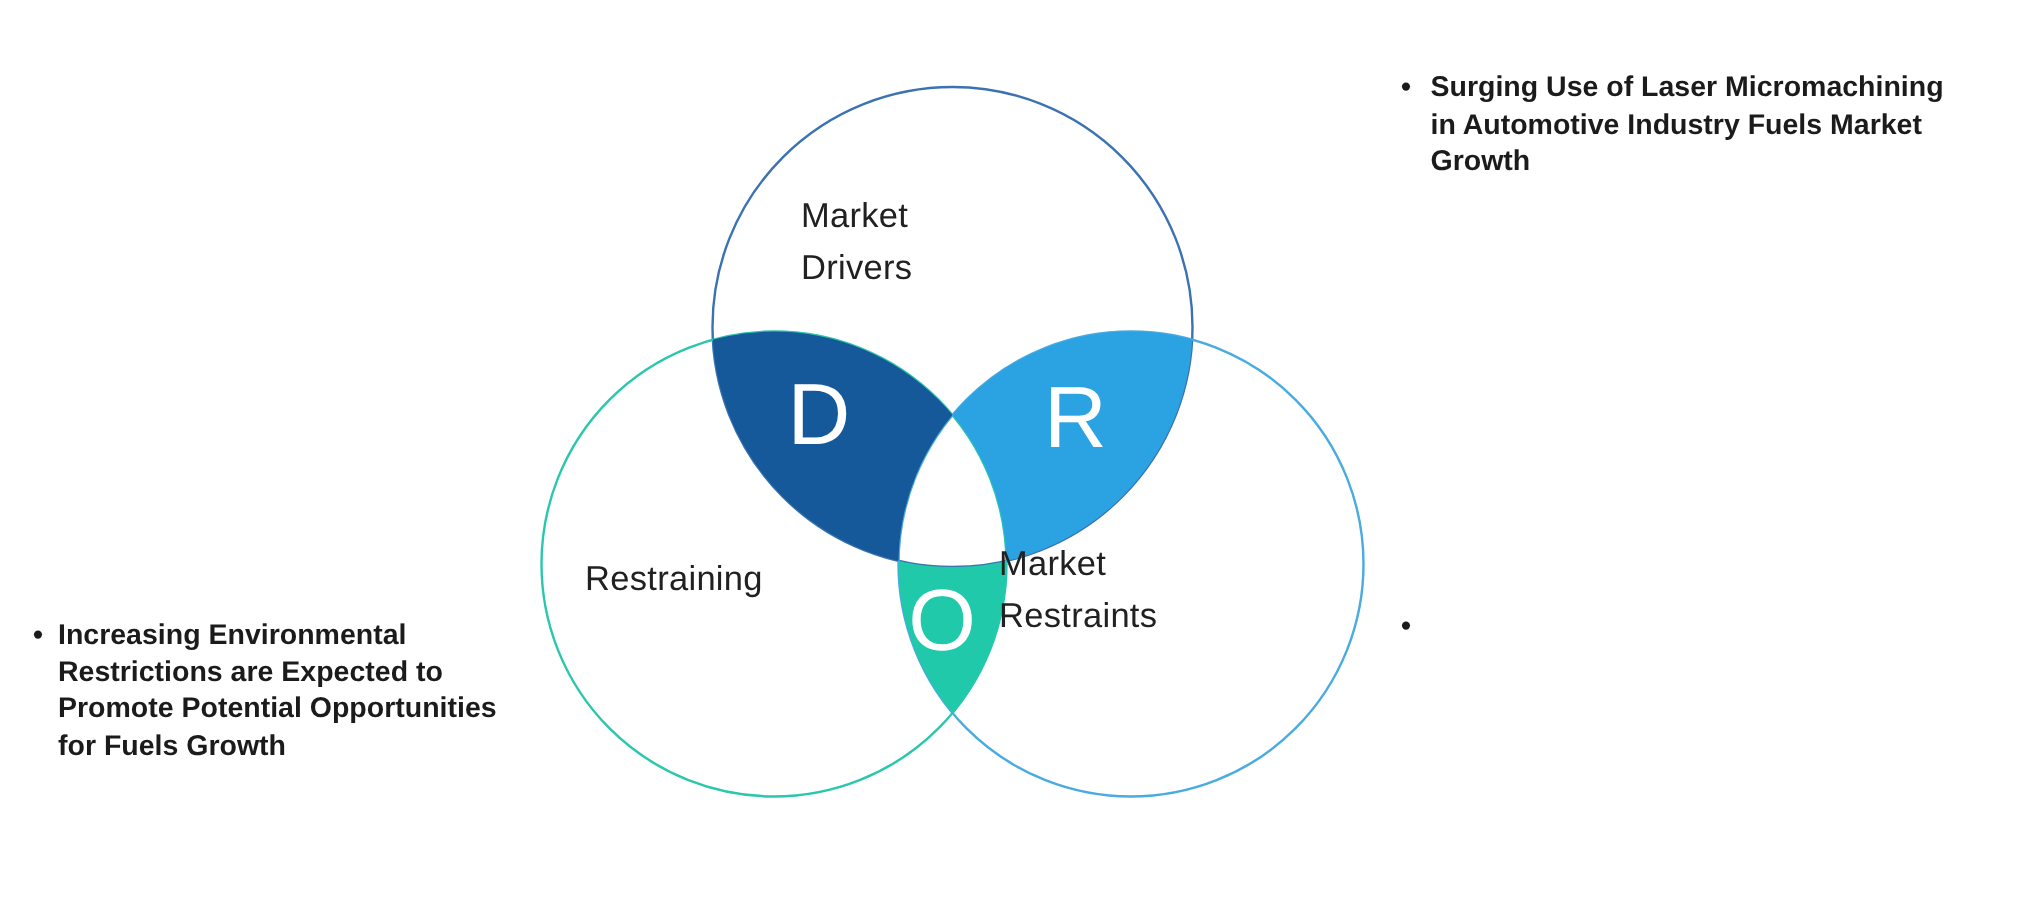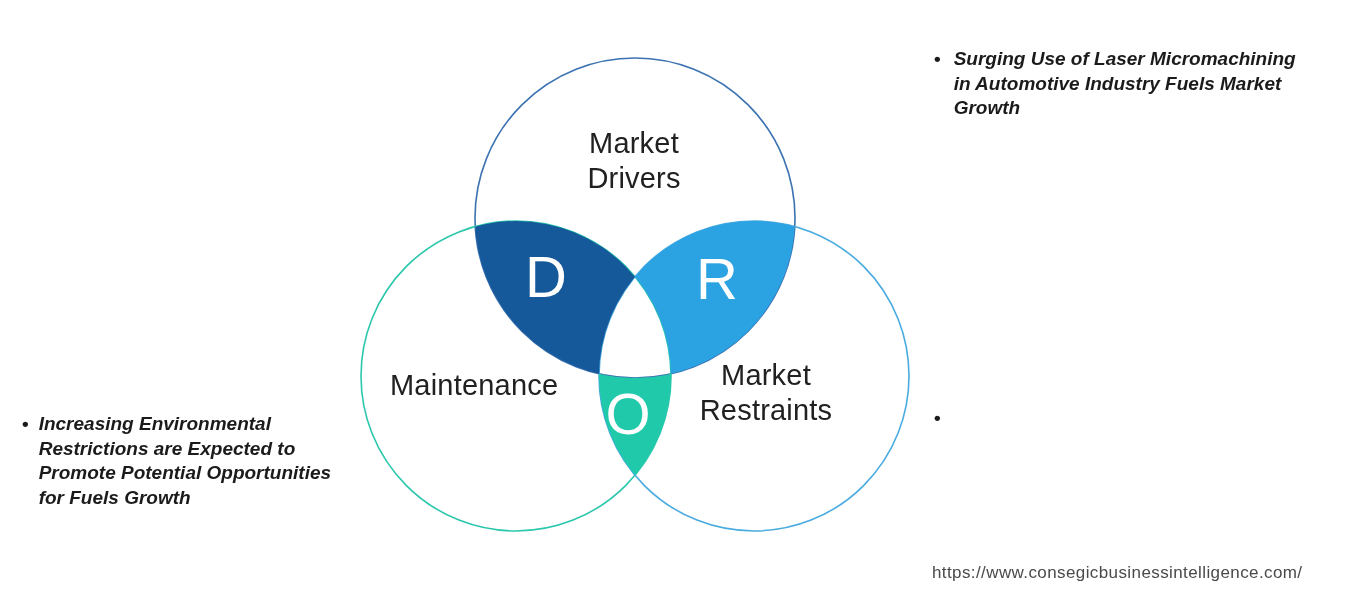--- a/index.html
+++ b/index.html
@@ -2,34 +2,34 @@
 <html><head>
 <meta charset="utf-8">
 <style>
   html,body { margin:0; padding:0; background:#ffffff; }
   .canvas {
     position:relative; width:1356px; height:600px; background:#ffffff;
     font-family:"Liberation Sans", sans-serif; overflow:hidden;
   }
   .venn { position:absolute; left:0; top:0; width:1356px; height:600px; }
   .vlabel {
-    position:absolute; color:#212121; font-size:29px; line-height:35px;
-    text-align:center; white-space:pre-line; letter-spacing:0.2px;
+    position:absolute; color:#212121; font-size:23px; line-height:35px;
+    text-align:left; white-space:pre-line; letter-spacing:0.2px;
   }
   .letter {
     position:absolute; width:74px; height:64px; display:flex;
     align-items:center; justify-content:center;
     color:#ffffff; font-size:58px; font-weight:400;
   }
   .bullet {
     position:absolute; display:flex; align-items:flex-start;
     color:#1b1b1b; font-size:19px; line-height:24.5px; font-weight:600;
   }
   .bullet .dot { flex:0 0 auto; }
-  .bullet .btext { white-space:pre-line;font-style:italic; }
+  .bullet .btext { white-space:pre-line; }
   .bullet-left .dot { margin-right:10px; }
   .bullet-right .dot { margin-right:13px; }
   .url-text {
     position:absolute; left:932px; top:563px; color:#4a4a4a;
     font-size:17px; letter-spacing:0.4px; font-weight:400;
   }
 </style>
 </head>
 <body>
 
@@ -59,21 +59,21 @@
     <circle cx="754" cy="376" r="155" fill="none" stroke-width="1.6" stroke="#49ABDF"></circle>
 
     <circle cx="516" cy="376" r="155" mask="url(#mask-d)" fill="#15599B"></circle>
     <circle cx="754" cy="376" r="155" mask="url(#mask-r)" fill="#2BA2E2"></circle>
     <circle cx="754" cy="376" r="155" mask="url(#mask-o)" fill="#20C9AA"></circle>
   </svg>
 
   <div class="vlabel" style="left:534px; top:126px; width:200px;">Market
 Drivers</div>
 
-  <div class="vlabel" style="left:390px; top:368px; width:166px;">Maintenance</div>
+  <div class="vlabel" style="left:390px; top:368px; width:166px;">Restraining</div>
 
   <div class="vlabel" style="left:666px; top:358px; width:200px;">Market
 Restraints</div>
 
   <div class="letter" style="left:509px; top:244px;">D</div>
 
   <div class="letter" style="left:680px; top:246px;">R</div>
 
   <div class="letter" style="left:591px; top:381px;">O</div>
 
@@ -89,15 +89,14 @@
     <span class="btext">Increasing Environmental
 Restrictions are Expected to
 Promote Potential Opportunities
 for Fuels Growth</span>
   </div>
 
   <div class="bullet bullet-right" style="left:934px; top:406px; width:410px;">
     <span class="dot">•</span>
   </div>
 
-  <div class="url-text">https://www.consegicbusinessintelligence.com/</div>
 
 </div>
 
 </body></html>

